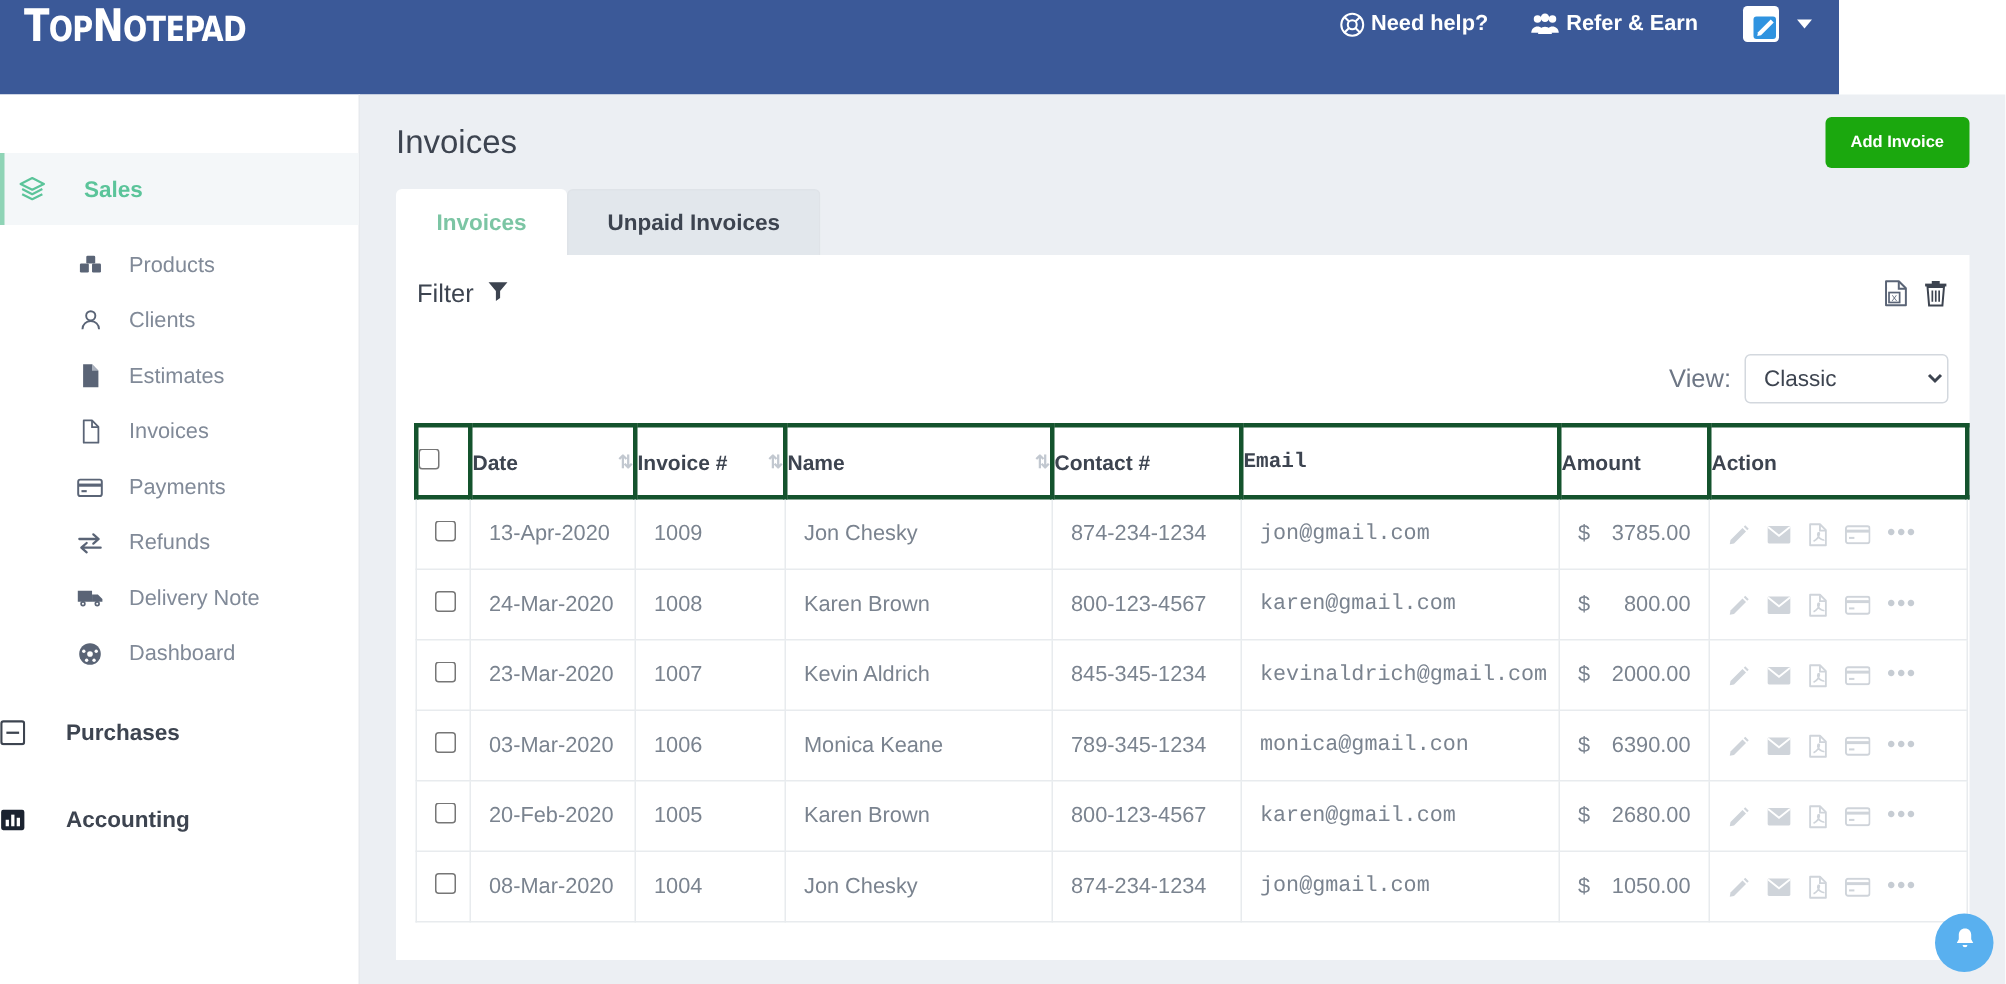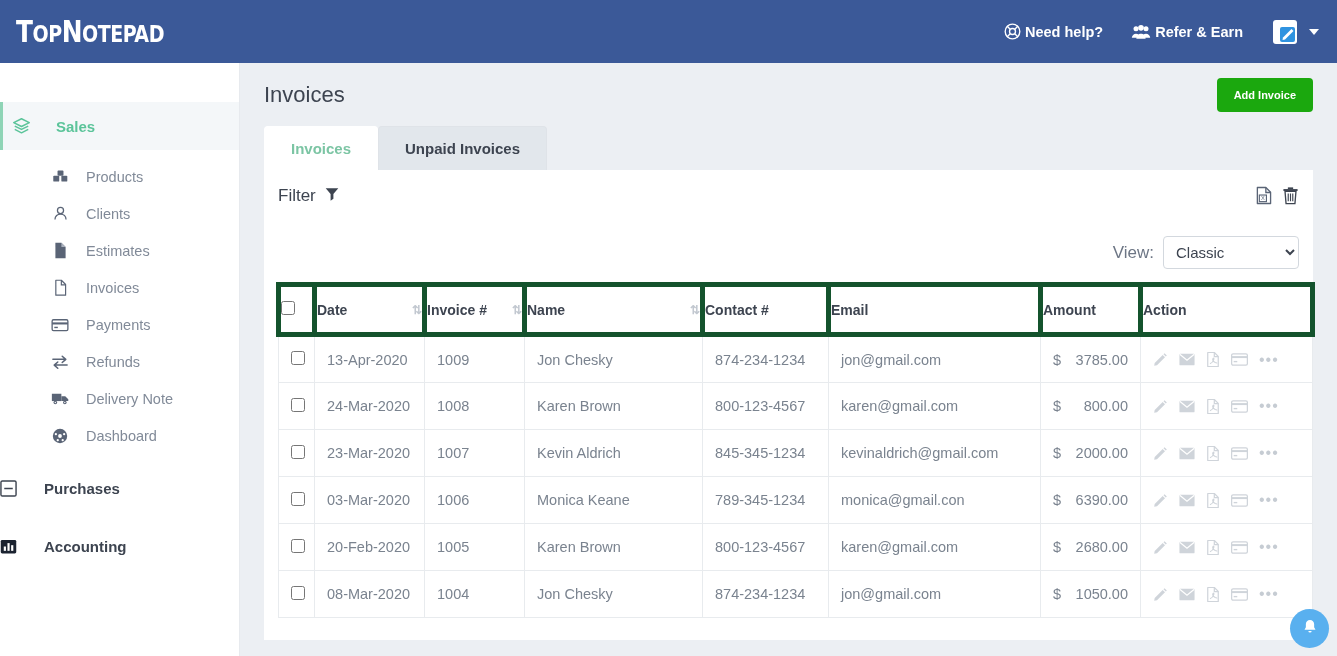--- a/index.html
+++ b/index.html
@@ -6,23 +6,23 @@
   html, body {
     width: 1337px; height: 656px;
     font-family: "Liberation Sans", sans-serif;
     background: #ffffff;
     overflow: hidden;
   }
   .app { position: relative; width: 1337px; height: 656px; }
 
   
   .topbar {
-    position: absolute; top: 0; left: 0; width: 1337px; height: 63px;
+    position: absolute; top: 0; left: 0; width: 1226px; height: 63px;
     background: #3b5998;
-    display: flex; align-items: center;
+    display: flex; align-items: flex-start;
   }
   .logo {
     margin-left: 16px;
     color: #ffffff;
     font-family: "DejaVu Sans", sans-serif;
     font-weight: bold;
     font-size: 30px;
     letter-spacing: -0.5px;
     font-stretch: condensed;
     transform: scaleX(0.92);
@@ -154,41 +154,41 @@
     cursor: pointer;
   }
 
   
   .tbl-wrap { margin-top: 13px; }
   table { border-collapse: collapse; width: 100%; table-layout: fixed; }
   thead th {
     font-size: 14px; font-weight: bold; color: #3d4450;
     text-align: left;
     padding: 14px 0;
-    border: 5px solid #14532d;
+    border: 3px solid #14532d;
     background: #ffffff;
     height: 44px;
     vertical-align: middle;
   }
   thead th .th-in { display: flex; align-items: center; }
   .sort-ic { margin-left: auto; color: #c2c8d0; font-size: 12px; line-height: 1; }
   tbody td {
     font-size: 14.5px; color: #7a838f;
     padding: 14px 12px;
     border: 1px solid #e8ebee;
     height: 47px;
     vertical-align: middle;
     overflow: hidden; white-space: nowrap;
   }
   .c-check { width: 36px; }
   .c-date  { width: 110px; }
   .c-inv   { width: 100px; }
   .c-name  { width: 178px; }
   .c-cont  { width: 126px; }
-  .c-email { width: 212px; }
+  .c-email { width: 212px; font-family: Liberation Mono, monospace; }
   .c-amt   { width: 100px; }
   .c-act   { width: 172px; }
   td.c-amt .amt-in { display: flex; align-items: center; }
   td.c-amt .cur { color: #7a838f; }
   td.c-amt .val { margin-left: auto; }
   input[type=checkbox] {
     width: 14px; height: 14px; cursor: pointer;
     accent-color: #ffffff;
   }
   .actions { display: flex; align-items: center; gap: 11px; color: #cfd4da; }

